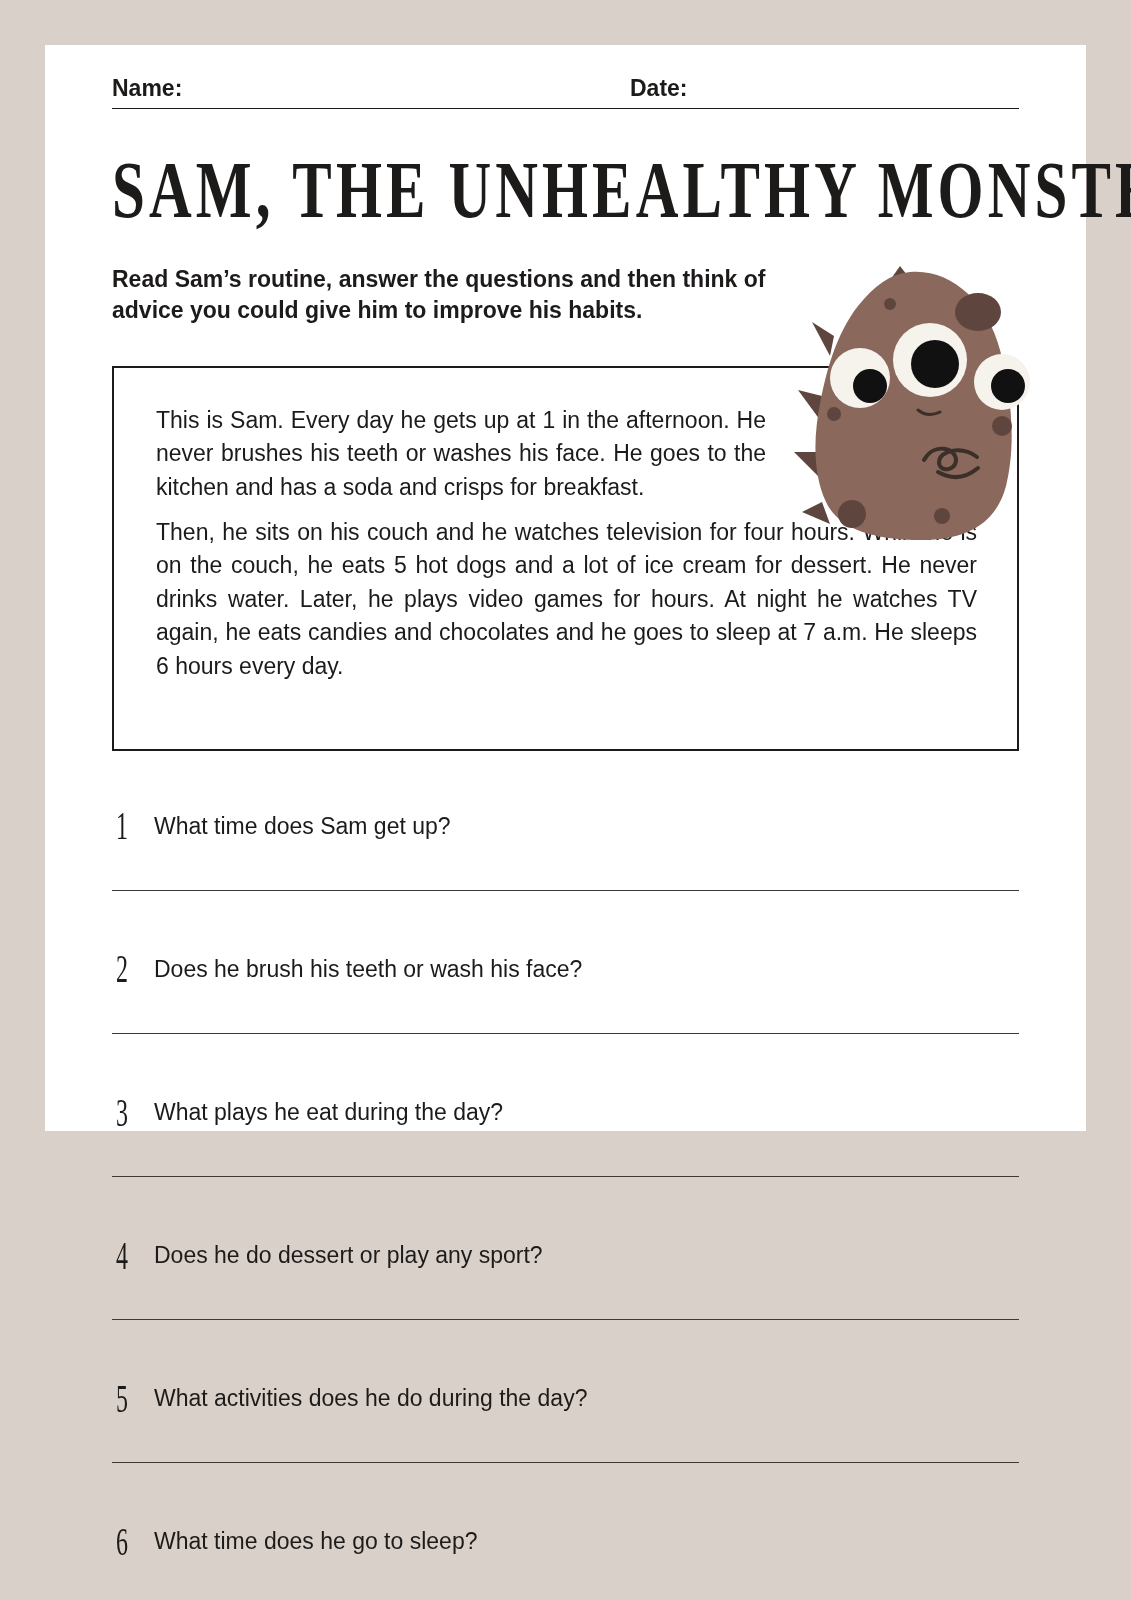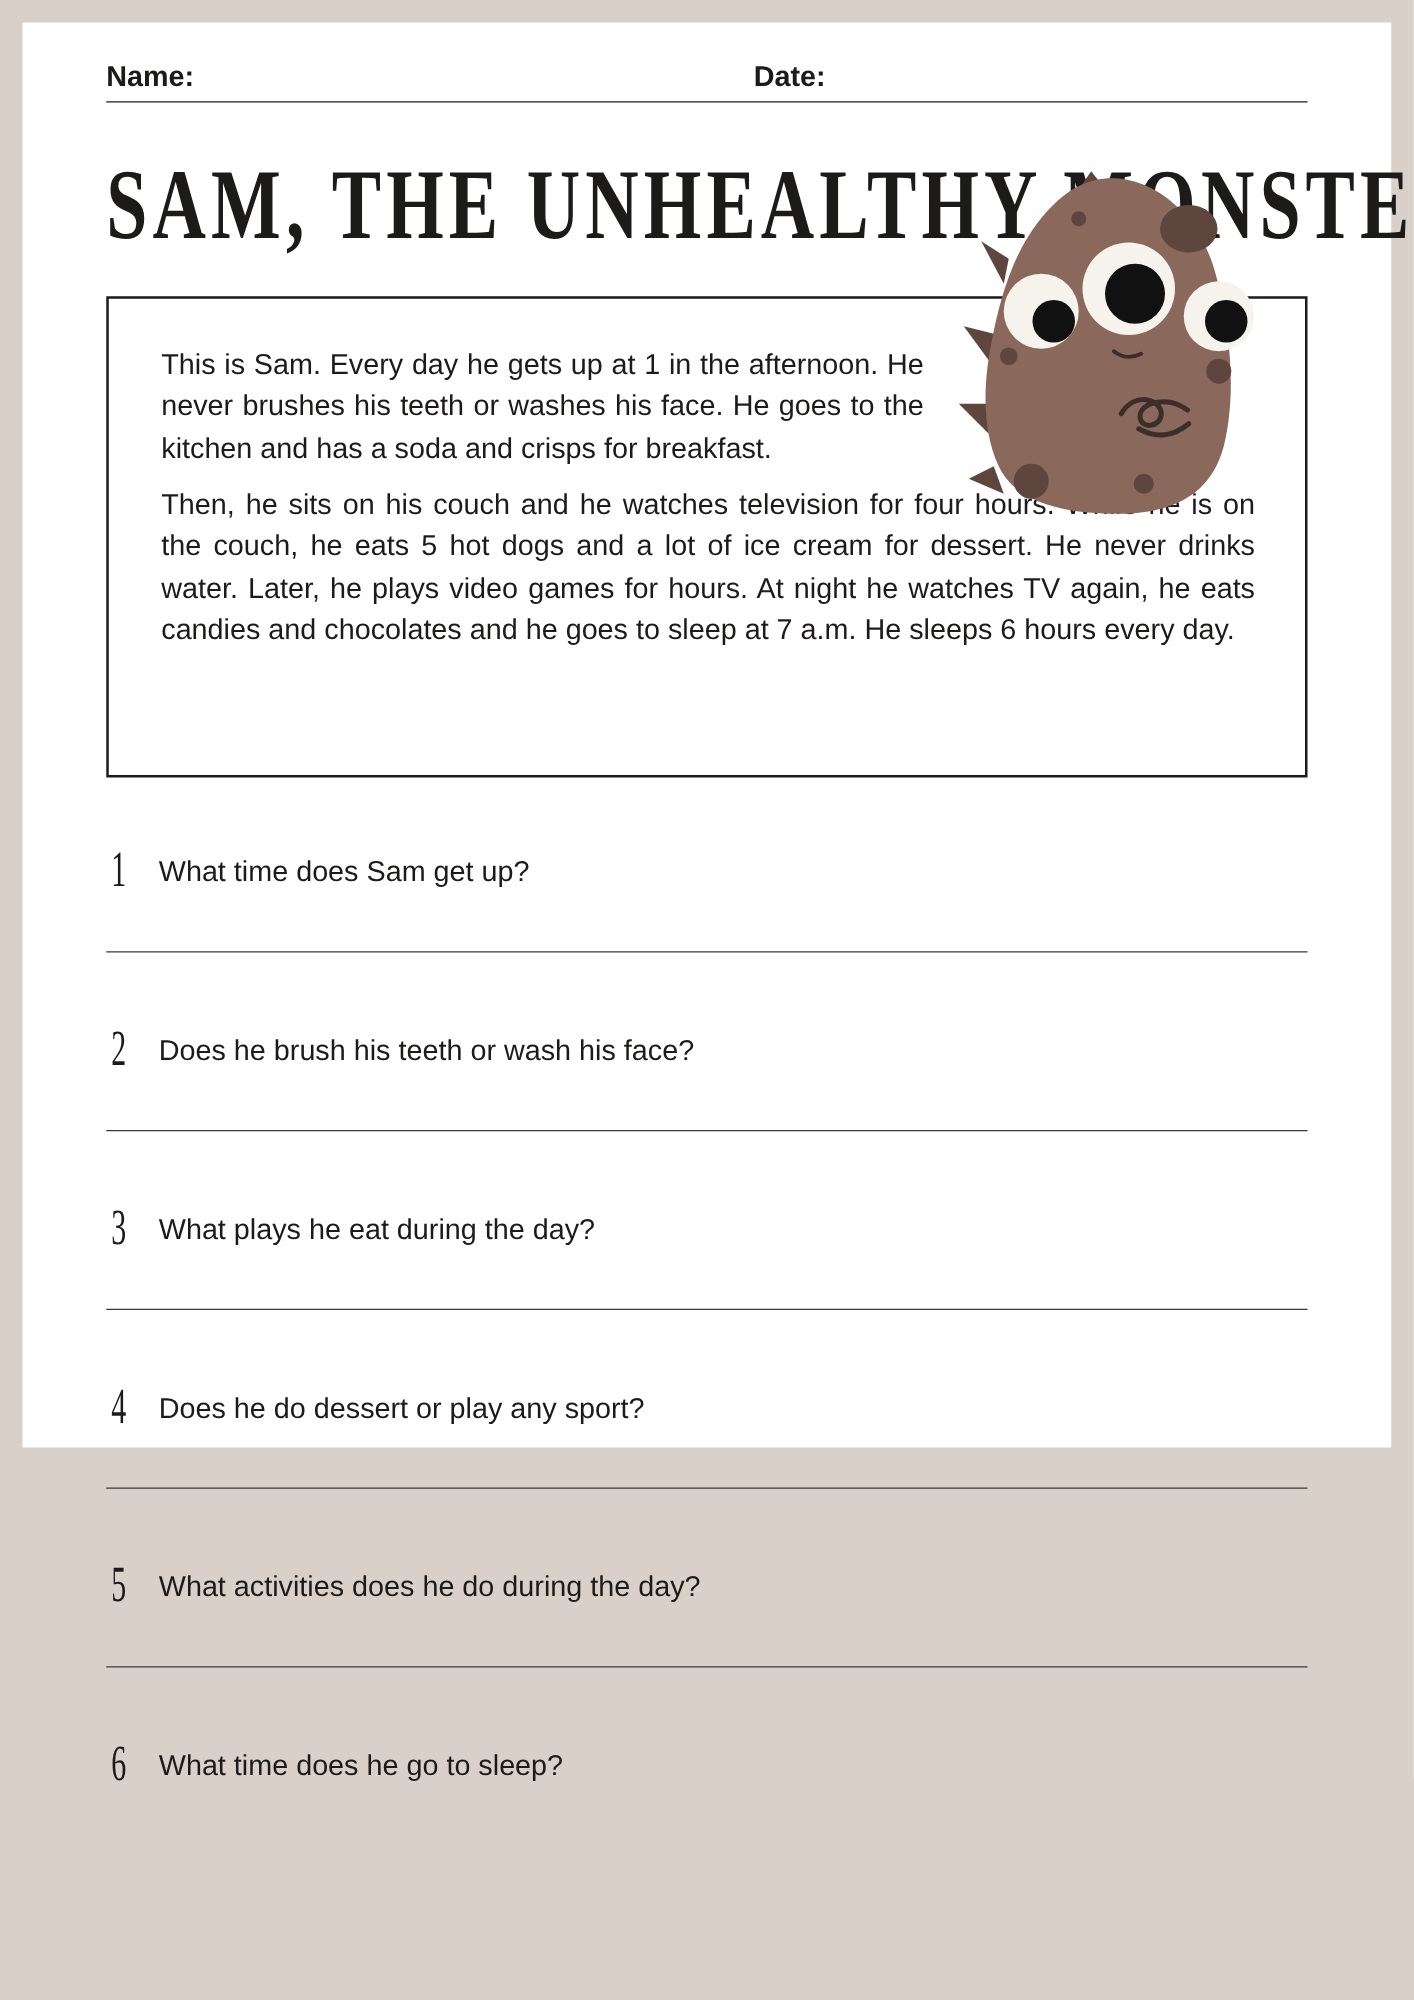--- a/index.html
+++ b/index.html
@@ -7,21 +7,21 @@
   body {
     font-family: "Liberation Sans", sans-serif;
     background: var(--frame_bg, #d9d0c9);
     width: 1131px;
     height: 1600px;
     overflow: hidden;
   }
   .frame {
     width: 1131px;
     height: 1176px;
-    padding: 18px;
+    padding: 45px;
   }
   .page {
     position: relative;
     width: 100%;
     height: 100%;
     background: var(--page_bg, #ffffff);
     padding: 30px 67px 0 67px;
     color: var(--text, #1d1b1a);
   }
 
@@ -109,20 +109,21 @@
 <div class="frame">
   <div class="page">
 
     <div class="namedate">
       <span class="name">Name:</span>
       <span class="date">Date:</span>
     </div>
 
     <h1 class="title">SAM, THE UNHEALTHY MONSTER</h1>
 
+    <p class="instructions">Read Sam’s routine, answer the questions and then think of advice you could give him to improve his habits.</p>
 
     <div class="passage-wrap">
       <div class="passage">
         <p class="para p1">This is Sam. Every day he gets up at 1 in the afternoon. He never brushes his teeth or washes his face. He goes to the kitchen and has a soda and crisps for breakfast.</p>
         <p class="para">Then, he sits on his couch and he watches television for four hours. While he is on the couch, he eats 5 hot dogs and a lot of ice cream for dessert. He never drinks water. Later, he plays video games for hours. At night he watches TV again, he eats candies and chocolates and he goes to sleep at 7 a.m. He sleeps 6 hours every day.</p>
       </div>
 
       <svg class="monster" viewBox="0 0 248 278" aria-hidden="true">
 
         <path d="M96 22 L110 2 L124 20 Z" fill="#5e463f"></path>

